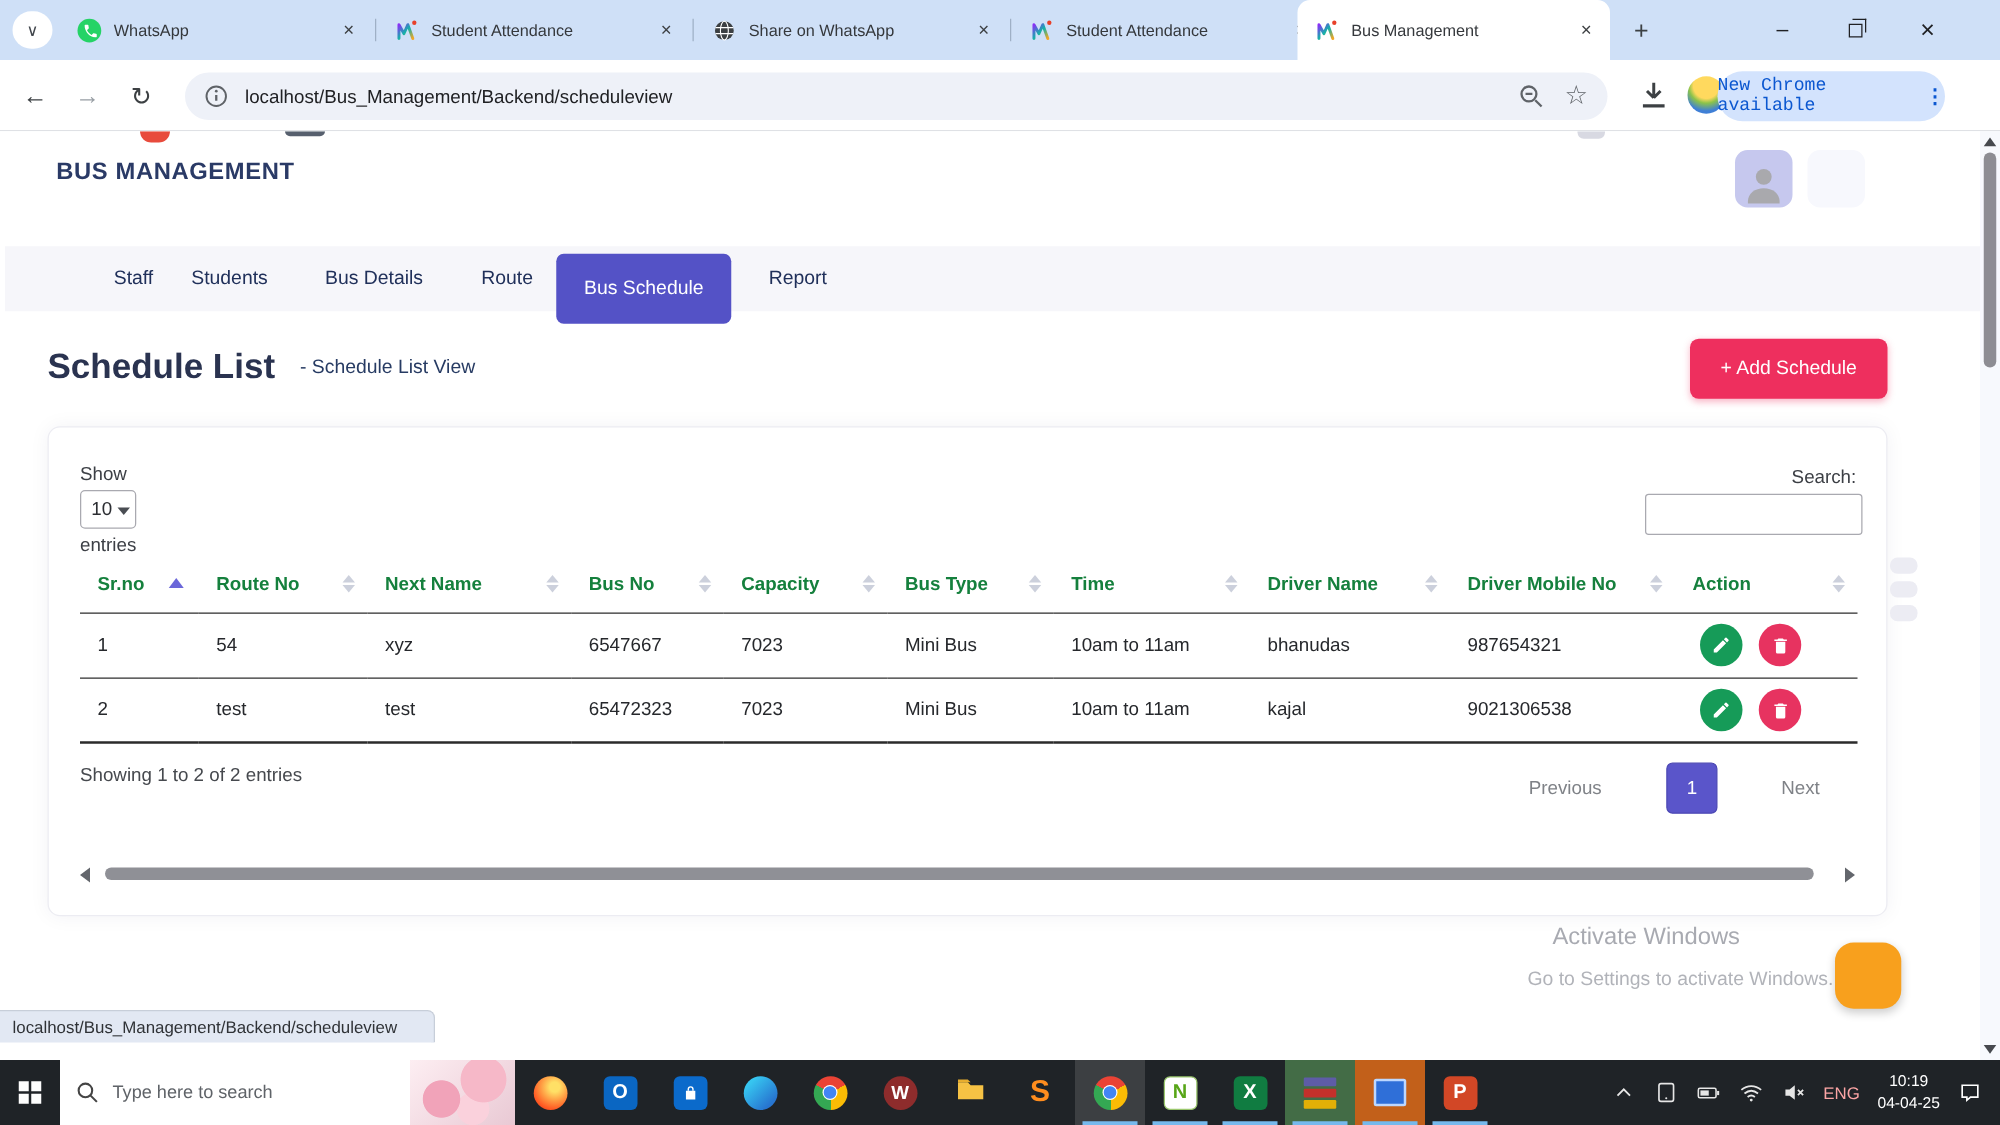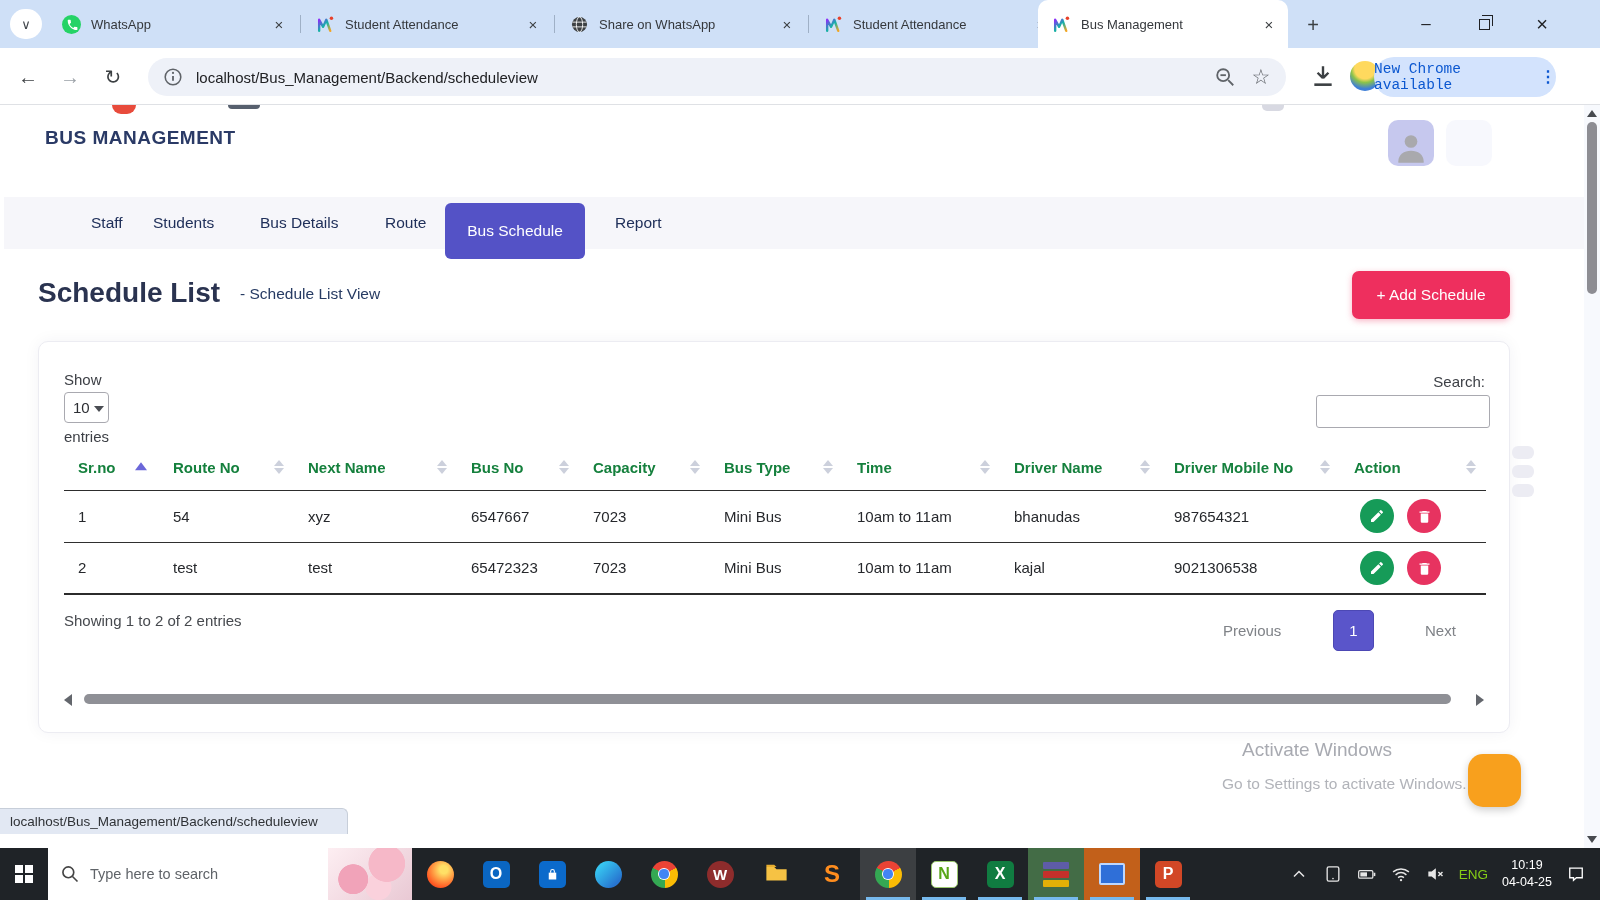--- a/index.html
+++ b/index.html
@@ -144,21 +144,21 @@
   .chrome-ball::after { content:""; position:absolute; inset:33%; background:#4285f4; border-radius:50%; }
   .ff-ball { width:27px; height:27px; border-radius:50%;
     background:radial-gradient(circle at 62% 32%, #ffe066 0 16%, #ff9640 46%, #ff5722 72%, #b63a1e); }
   .edge-ball { width:27px; height:27px; border-radius:50%; background:linear-gradient(135deg,#36c5f0 20%,#2775d0 80%); }
   .wamp-ball { width:27px; height:27px; border-radius:50%; background:#8e2c2c; display:flex; align-items:center; justify-content:center; color:#fff; font-weight:700; font-size:15px; }
   .sub-letter { color:#ff8d1e; font-weight:700; font-size:24px; }
   .rarstack { display:flex; flex-direction:column; gap:2px; }
   .rarstack i { width:26px; height:7px; border-radius:1px; display:block; }
   .winbox { width:26px; height:22px; background:#2f6fd8; border:2px solid #bcd7ff; border-radius:2px; }
   .tray { margin-left:auto; display:flex; align-items:center; gap:14px; padding-right:14px; }
-  .tray .lang { color:#84cc16; font-size:13.5px; }
+  .tray .lang { color:#fca5a5; font-size:13.5px; }
   .clock { color:#fff; font-size:12.5px; text-align:center; line-height:1.4; }
   .trayic { width:20px; height:20px; }
 </style>
 </head>
 <body>
 
 <svg width="0" height="0" style="position:absolute">
   <defs>
     <linearGradient id="mgrad" x1="0" y1="0" x2="1" y2="1">
       <stop offset="0" stop-color="#8a2ff7"></stop>

